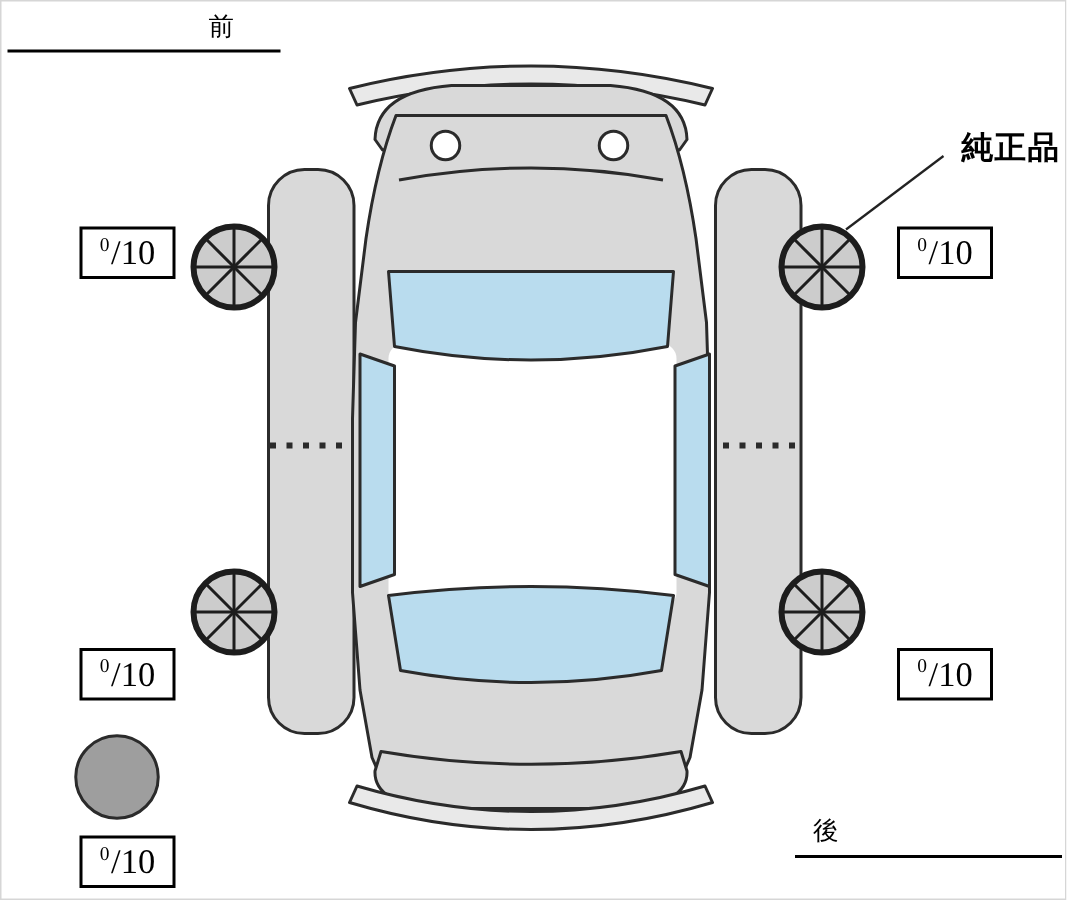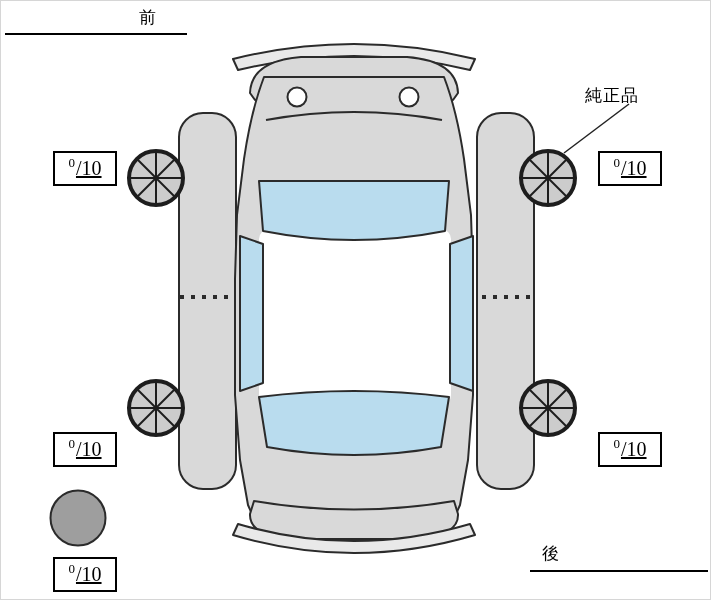--- a/index.html
+++ b/index.html
@@ -5,28 +5,28 @@
   * { margin:0; padding:0; box-sizing:border-box; }
   html,body { background:#ffffff; }
   body { font-family:"DejaVu Sans","Liberation Sans",sans-serif; color:#000; }
   .page { position:relative; width:711px; height:600px; background:#fff; border:1px solid #d6d6d6; overflow:hidden; }
   .diagram-svg { position:absolute; left:0; top:0; }
 
   
   .label { position:absolute; color:#000; white-space:nowrap; }
   .label-front { left:4px; top:5px; width:182px; font-size:17px; padding:0 0 4px 134px; border-bottom:2px solid #000; }
   .label-rear  { left:529px; top:541px; width:178px; font-size:17px; padding:0 0 5px 12px; border-bottom:2px solid #000; }
-  .label-genuine { left:584px; top:83px; font-size:17px; font-weight:normal; letter-spacing:1px; }
+  .label-genuine { left:640px; top:83px; font-size:21px; font-weight:bold; letter-spacing:1px; }
 
   
   .score-box { position:absolute; width:64px; height:35px; background:#fff; border:2px solid #000;
                display:flex; align-items:center; justify-content:center;
                font-family:"Liberation Serif","DejaVu Serif",serif; }
   .score-num { font-size:13px; transform:translateY(-6px); margin-right:1px; }
-  .score-den { font-size:20px;text-decoration:underline; }
+  .score-den { font-size:23px; }
   .pos-fl { left:52px;  top:150px; }
   .pos-fr { left:597px; top:150px; }
   .pos-rl { left:52px;  top:431px; }
   .pos-rr { left:597px; top:431px; }
   .pos-spare { left:52px; top:556px; }
 
   
   .ol   { stroke:#2b2b2b; stroke-width:2; stroke-linejoin:round; }
   .dots { stroke:#2b2b2b; stroke-width:4; stroke-dasharray:4 7; fill:none; }
   .wheel-rim { stroke:#1d1d1d; stroke-width:4; }

